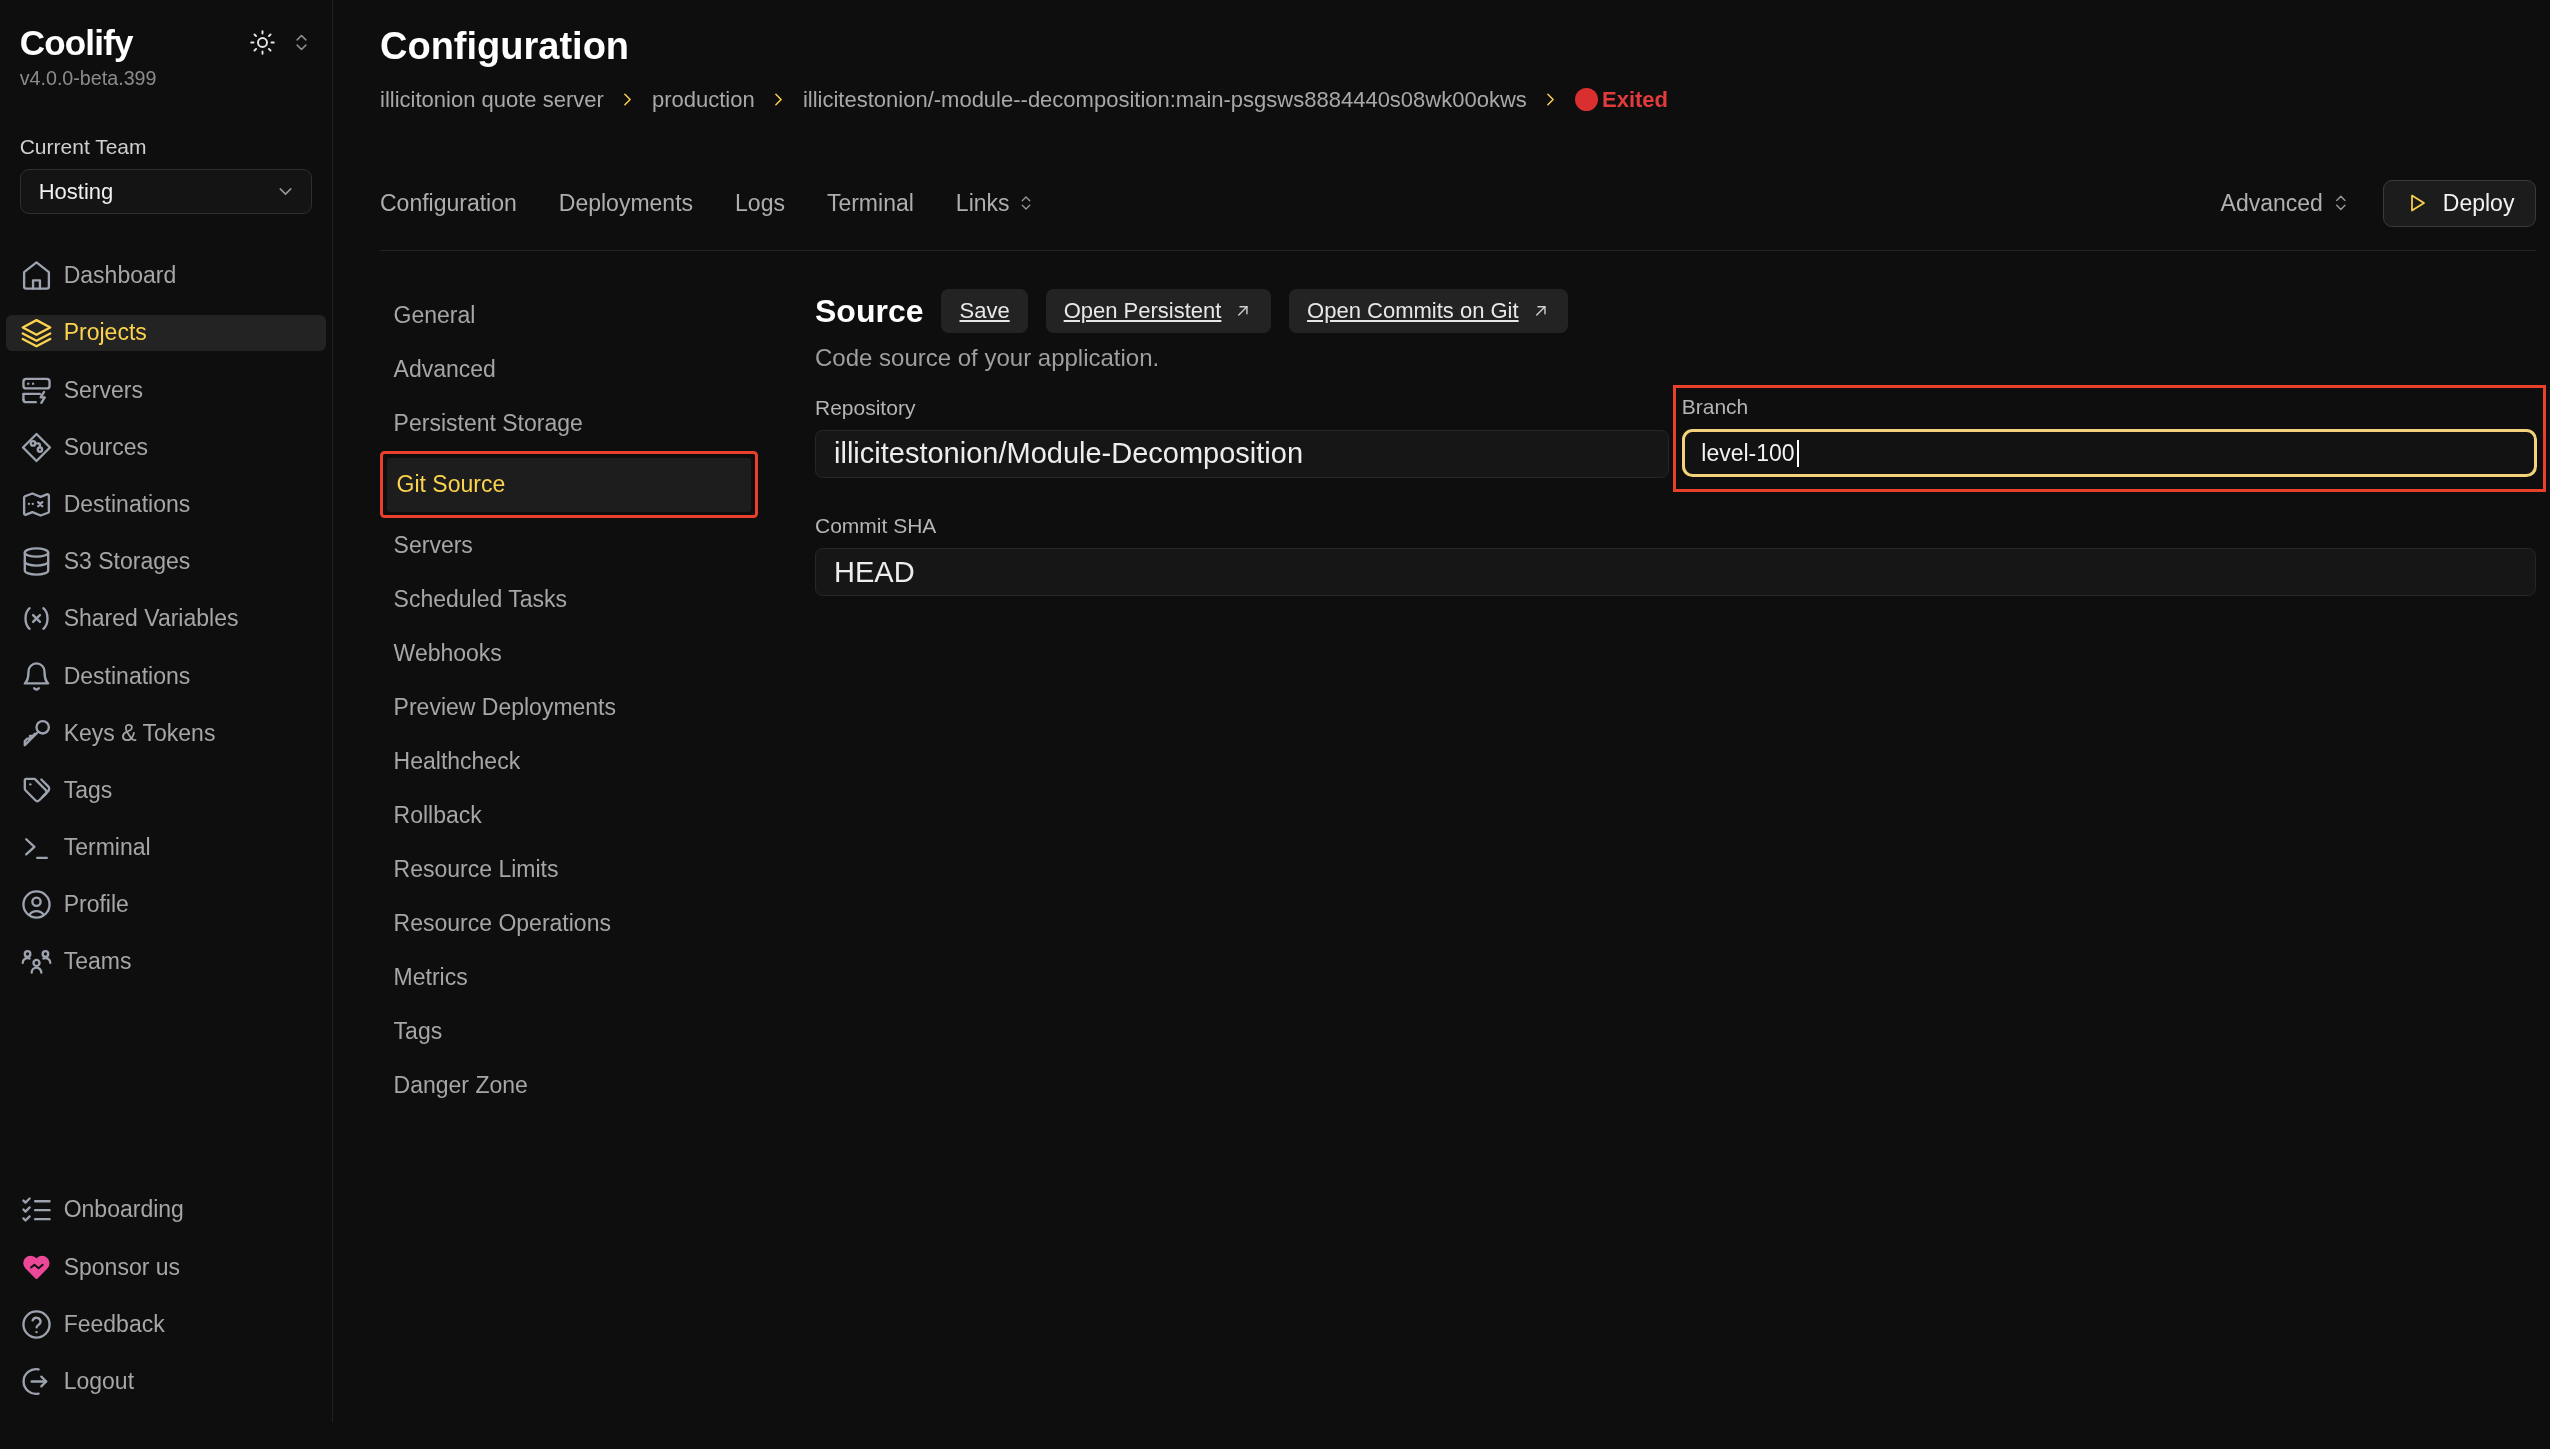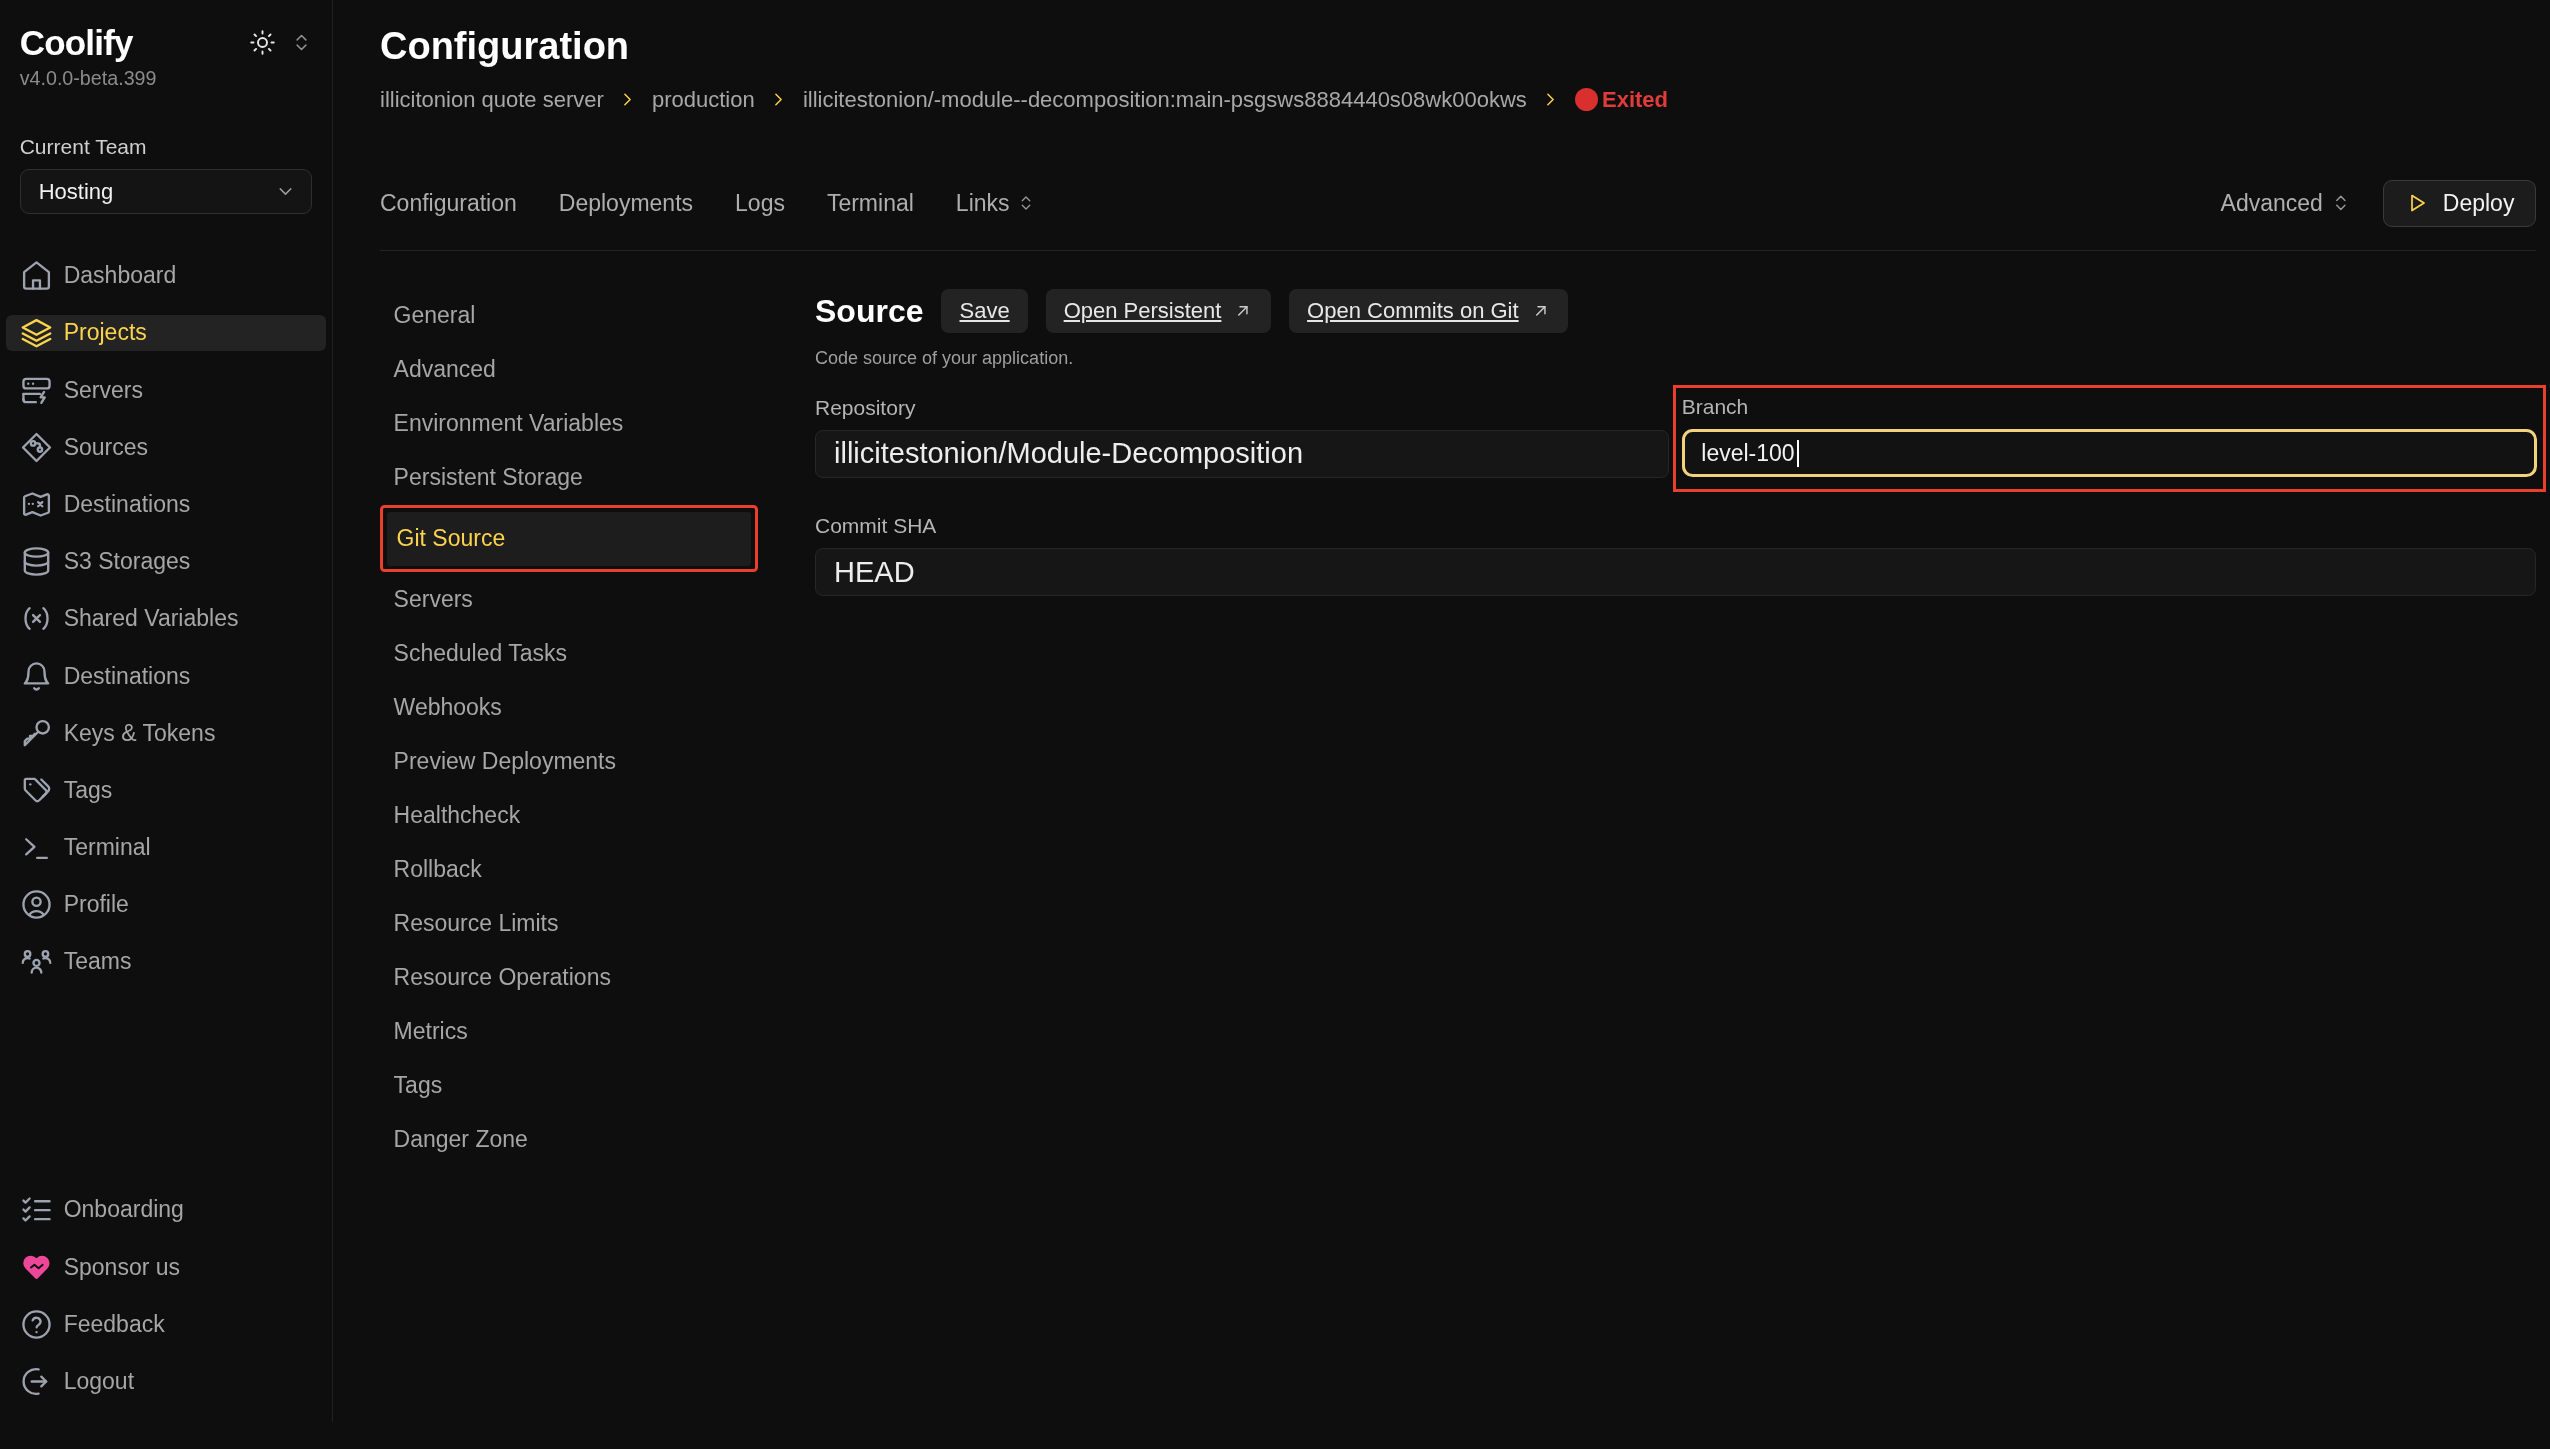--- a/index.html
+++ b/index.html
@@ -76,21 +76,21 @@
   .annotation-gitsource .subnav-item { background:#1d1d1d; color:#fcd34d; padding:0 9.8px; border-radius:3px; }
 
   
   .form-area { flex:1 1 auto; min-width:0; }
   .source-header { display:flex; align-items:center; gap:18px; }
   .section-title { font-size:32px; font-weight:700; color:#ffffff; margin:0; line-height:36px; }
   .btn { display:flex; align-items:center; gap:12px; height:44px; padding:0 18px;
     background:#232323; border:none; border-radius:7.6px;
     font-size:22px; color:#e8e8e8; cursor:pointer; font-family:inherit;text-decoration:underline; }
   .btn .ic-sm { width:19.7px; height:19.7px; color:#cfcfcf; }
-  .section-sub { margin-top:12px; font-size:18px; color:#9f9f9f; line-height:26px; }
+  .section-sub { margin-top:12px; font-size:24px; color:#9f9f9f; line-height:26px; }
 
   .fields-grid { margin-top:24px; display:grid; grid-template-columns:1fr 1fr; column-gap:13.6px; row-gap:21px; }
   .field-label { font-size:21px; color:#b5b5b5; line-height:26px; display:block; }
   .text-input { margin-top:9px; width:100%; height:48px; background:#161616;
     border:1.5px solid #272727; border-radius:7.6px; padding:0 18px;
     font-size:29px; color:#ededed; font-family:inherit; outline:none; }
   .field-full { grid-column:1 / -1; }
 
   .annotation-branch { border:3.8px solid #e8402a; padding:6px 6px 12px 6px; margin:-9.8px -9.8px 0 -9.8px; }
   .branch-input { margin-top:9px; height:48px; background:#121212;
@@ -375,21 +375,20 @@
           <span>Deploy</span>
         </button>
       </div>
     </div>
 
     <div class="content">
 
       <nav class="subnav">
         <div class="subnav-item">General</div>
         <div class="subnav-item">Advanced</div>
-        <div class="subnav-item">Environment Variables</div>
         <div class="subnav-item">Persistent Storage</div>
         <div class="annotation-gitsource">
           <div class="subnav-item">Git Source</div>
         </div>
         <div class="subnav-item">Servers</div>
         <div class="subnav-item">Scheduled Tasks</div>
         <div class="subnav-item">Webhooks</div>
         <div class="subnav-item">Preview Deployments</div>
         <div class="subnav-item">Healthcheck</div>
         <div class="subnav-item">Rollback</div>

